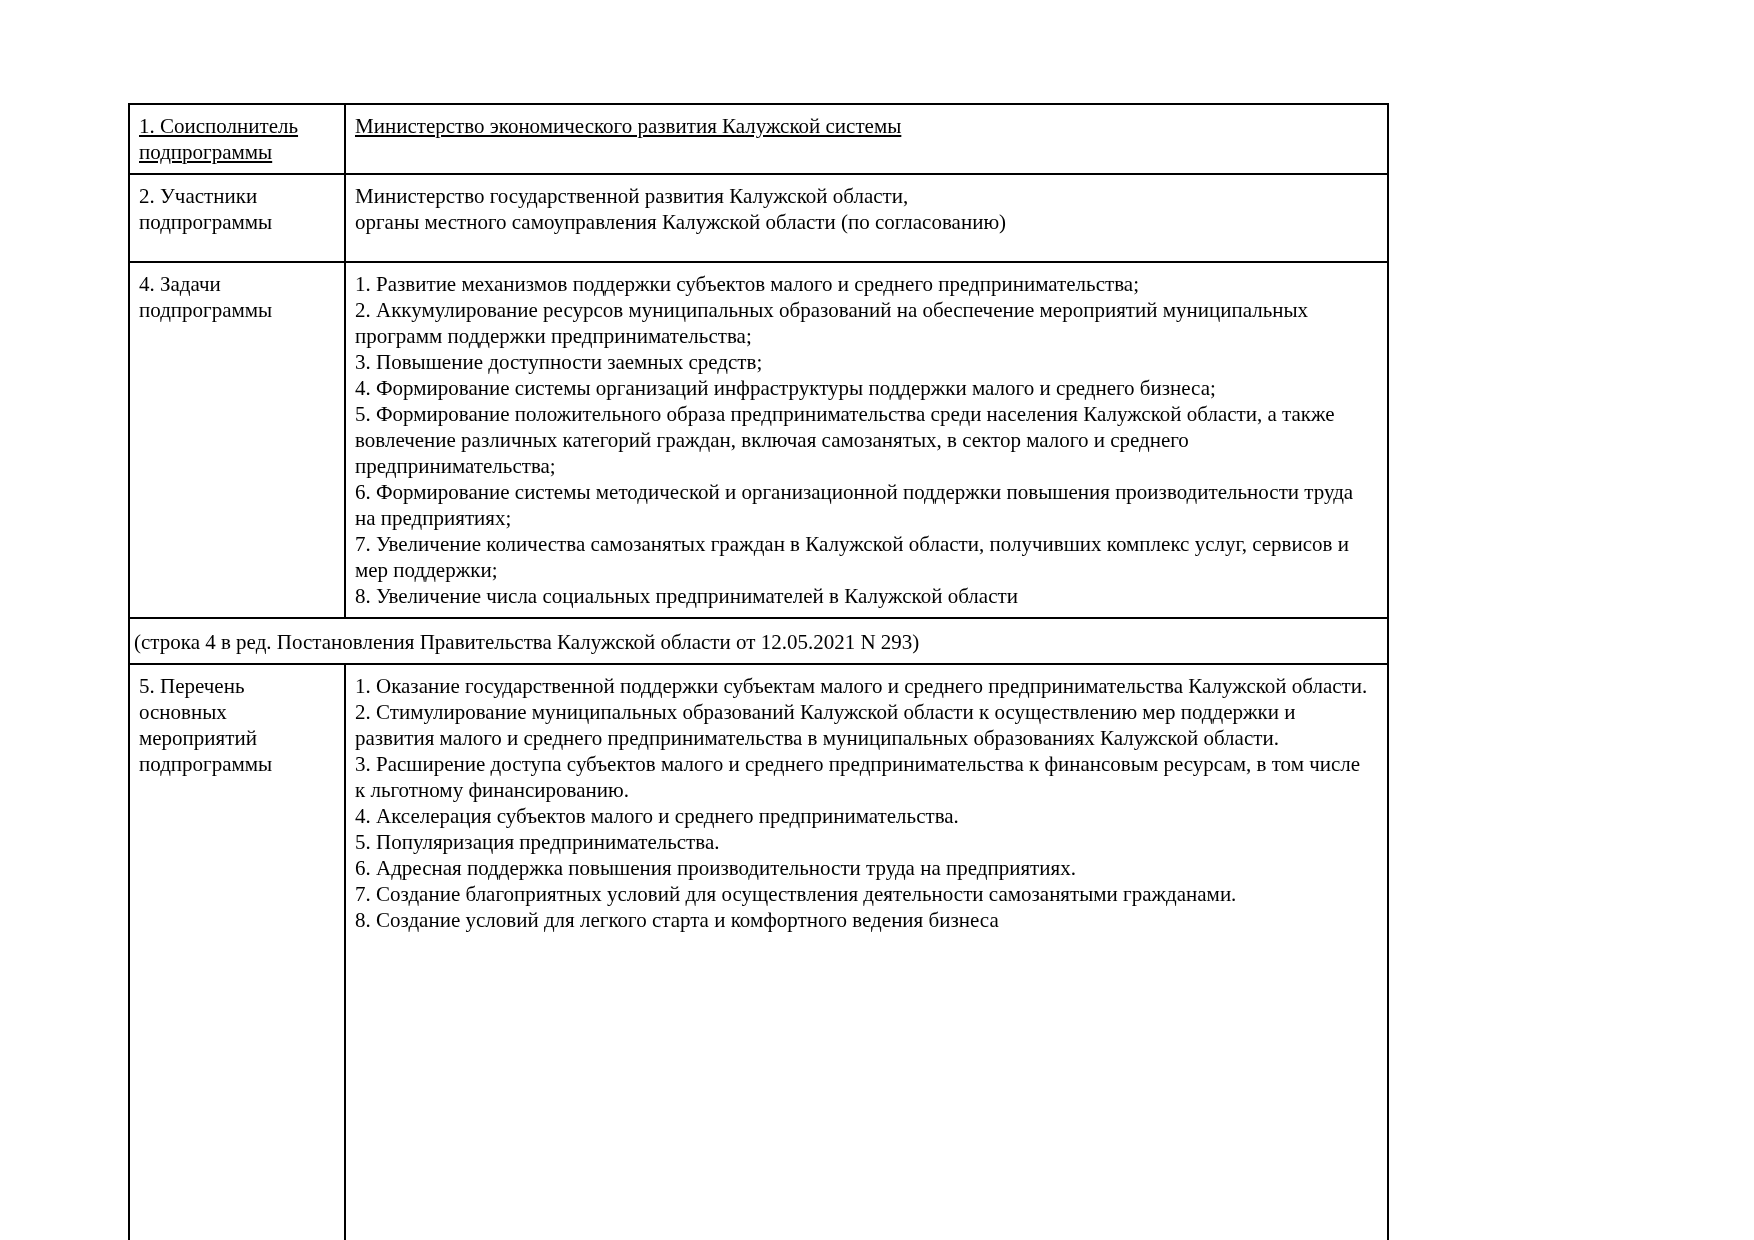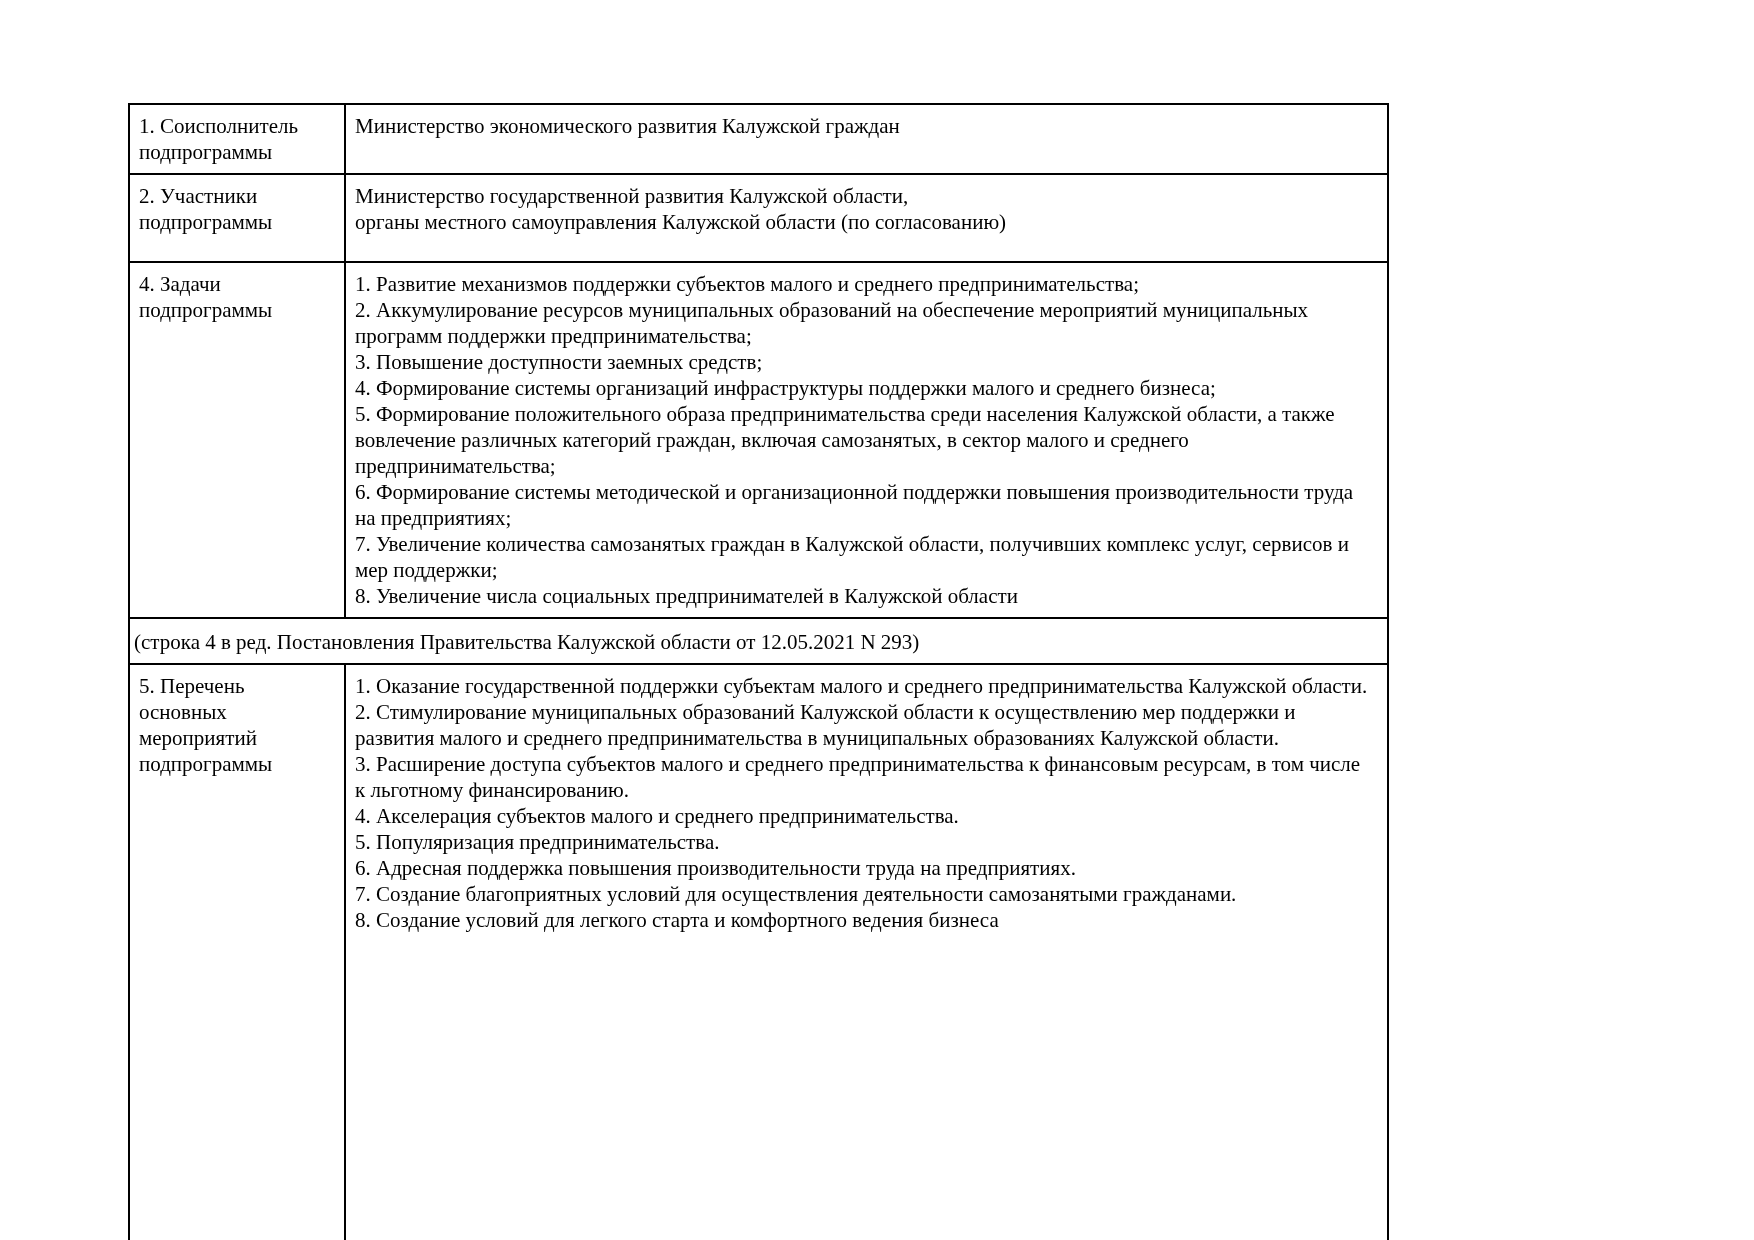--- a/index.html
+++ b/index.html
@@ -28,21 +28,21 @@
       table-layout: fixed;
     }
     col.col-label { width: 216px; }
     td {
       border: 2px solid #000000;
       vertical-align: top;
       padding: 8px 12px 8px 9px;
       white-space: pre-line;
       overflow: hidden;
     }
-    tr.r1 td { height: 58px; }
+    tr.r1 td { height: 58px; text-decoration: underline; }
     tr.r2 td { height: 88px; }
     tr.r3 td { height: 75px; }
     tr.r4 td { height: 342px; border-radius: 25px; }
     tr.r5 td { height: 46px; }
     tr.r6 td { height: 600px; }
     td.note-cell {
       padding: 10px 4px 8px 4px;
     }
   </style>
 </head>
@@ -51,21 +51,21 @@
 <div class="page">
   <table class="passport-table">
     <colgroup>
       <col class="col-label">
       <col class="col-content">
     </colgroup>
     <tbody>
       <tr class="r1">
         <td class="label-cell">1. Соисполнитель
 подпрограммы</td>
-        <td class="content-cell">Министерство экономического развития Калужской граждан</td>
+        <td class="content-cell">Министерство экономического развития Калужской системы</td>
       </tr>
       <tr class="r2">
         <td class="label-cell">2. Участники
 подпрограммы</td>
         <td class="content-cell">Министерство государственной развития Калужской области,
 органы местного самоуправления Калужской области (по согласованию)</td>
       </tr>
       <tr class="r4">
         <td class="label-cell">4. Задачи
 подпрограммы</td>

